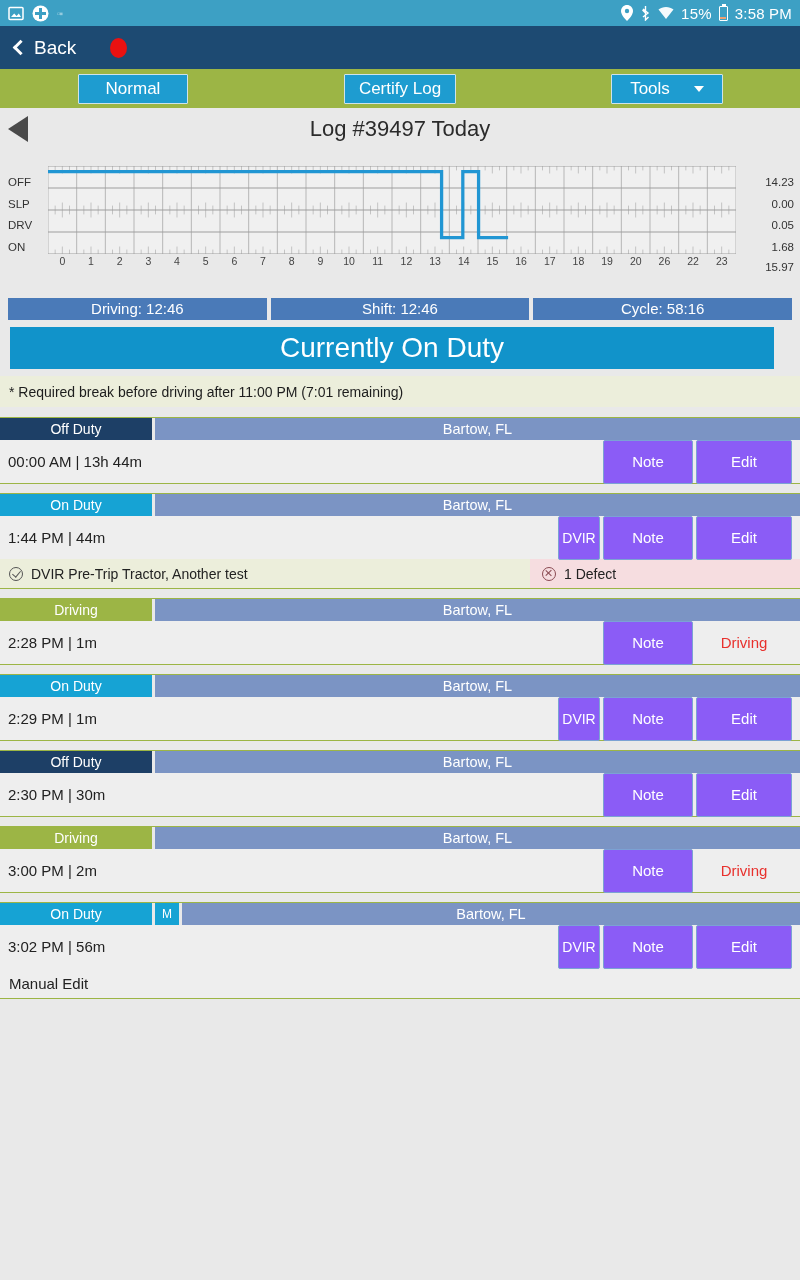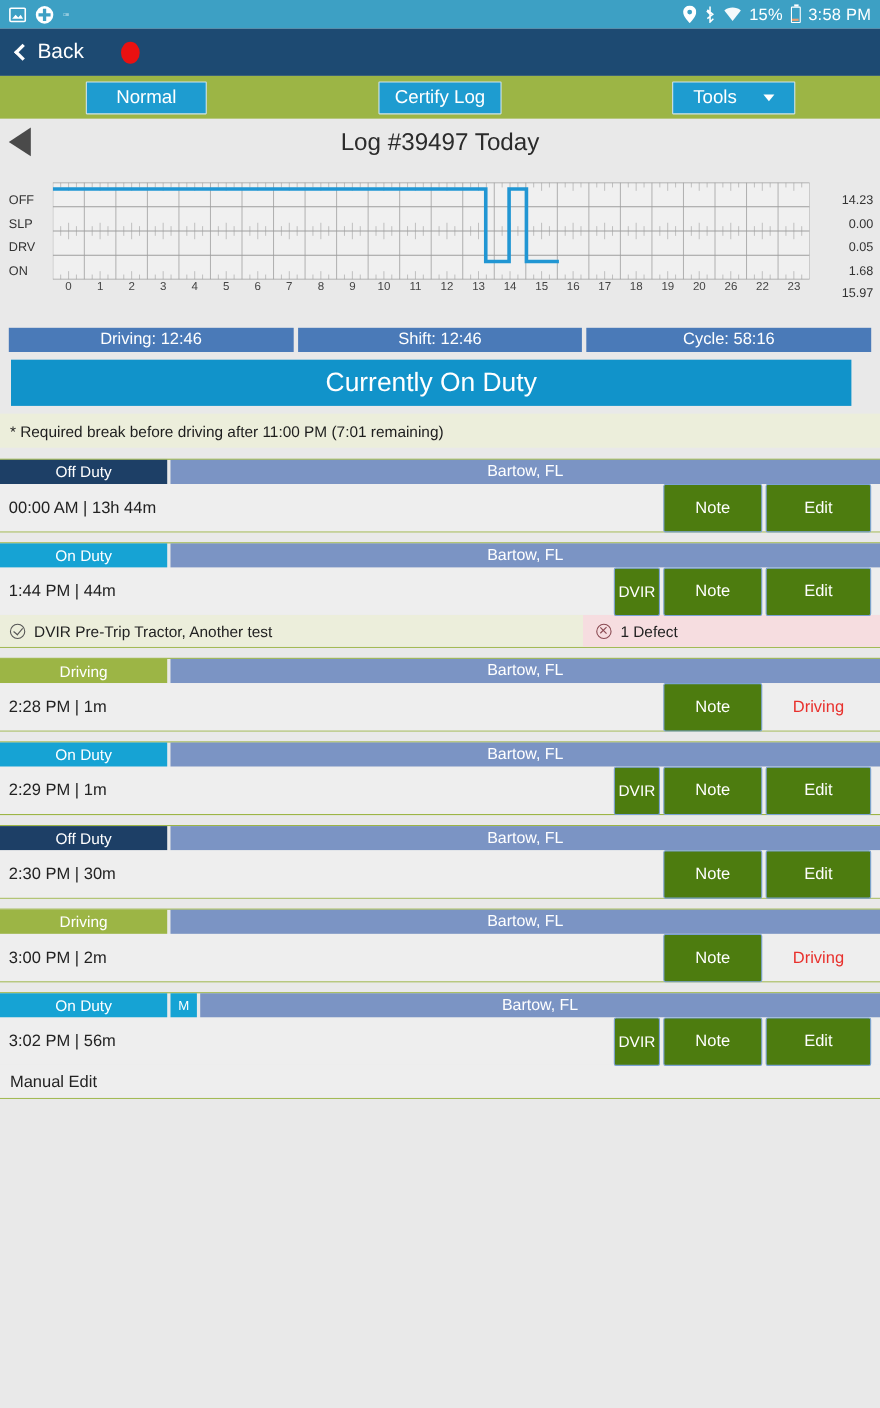--- a/index.html
+++ b/index.html
@@ -111,21 +111,21 @@
     display: flex; gap: 4px; padding: 0 8px; margin-top: 2px;
   }
   .sum-cell {
     flex: 1; background: #4a7ab8; color: #fff; text-align: center;
     font-size: 15px; height: 22px; line-height: 22px;
   }
 
   
   .banner {
     margin: 7px 26px 0 10px; height: 42px; background: #1193ca;
-    color: #fff; font-size: 24px; display: flex; align-items: center;
+    color: #fff; font-size: 28px; display: flex; align-items: center;
     justify-content: center;
   }
 
   
   .warning {
     margin-top: 7px; background: #eceedb; height: 31px;
     display: flex; align-items: center; padding-left: 9px;
     font-size: 14px; color: #1d1d1d;
   }
 
@@ -150,21 +150,21 @@
     display: flex; align-items: center; justify-content: center;
     margin-left: 3px;
   }
   .entry-body {
     background: #eeeeee; height: 43px; display: flex; align-items: center;
     padding: 0 8px; position: relative;
   }
   .entry-time { font-size: 15px; color: #222; }
   .btn-group { margin-left: auto; display: flex; gap: 3px; align-items: center; }
   .rbtn {
-    background: #4d7c0f; color: #fff; border: 1px solid #7ba2d4;
+    background: #8b5cf6; color: #fff; border: 1px solid #7ba2d4;
     font-size: 15px; height: 44px; display: flex; align-items: center;
     justify-content: center; cursor: pointer; border-radius: 2px;
   }
   .rbtn-note { width: 90px; }
   .rbtn-edit { width: 96px; }
   .rbtn-dvir { width: 42px; font-size: 14px; }
   .driving-flag {
     width: 96px; text-align: center; color: #e8302c; font-size: 15px;
   }
   .entry-note {

